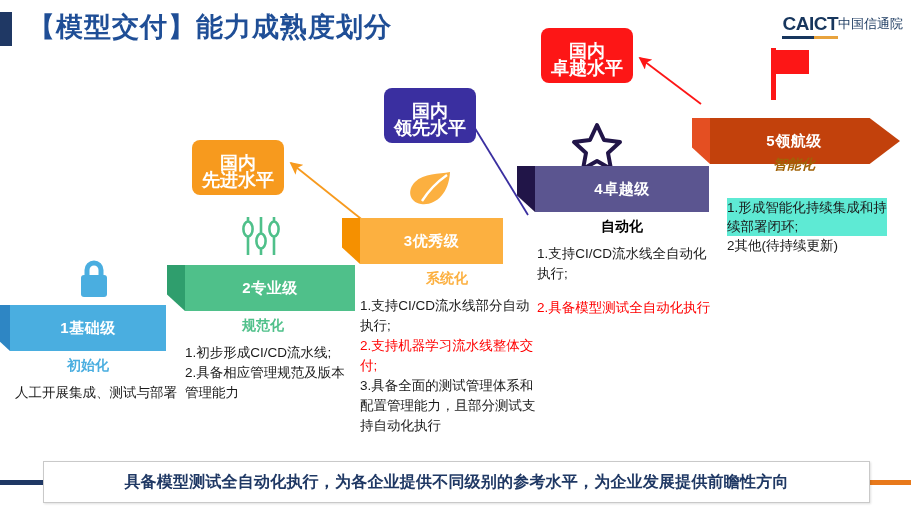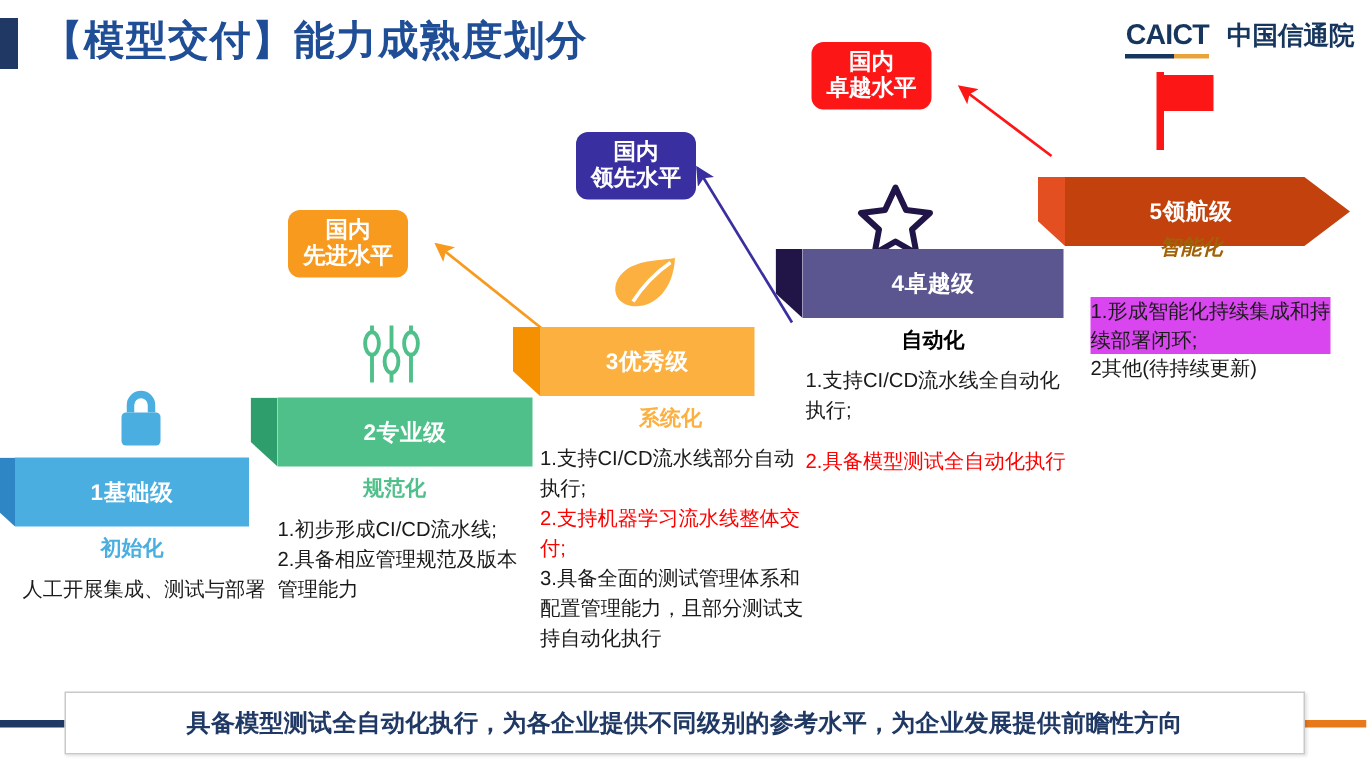--- a/index.html
+++ b/index.html
@@ -19,52 +19,52 @@
   }
   #brand{position:absolute;right:8px;top:14px;display:flex;align-items:flex-start;}
   #brand-caict{
     font-size:19px;font-weight:bold;color:#17365d;letter-spacing:-.5px;
     line-height:20px;position:relative;padding-bottom:5px;
   }
   #brand-caict:after{
     content:"";position:absolute;left:0;bottom:0;width:100%;height:3px;
     background:linear-gradient(to right,#17365d 0 58%,#e8a33d 58% 100%);
   }
-  #brand-cn{font-size:17px;font-weight:bold;color:#17365d;margin-left:12px;line-height:20px;}
+  #brand-cn{font-size:13px;font-weight:normal;color:#17365d;margin-left:0;line-height:20px;}
 
   
   #flag{position:absolute;left:769px;top:48px;width:42px;height:52px;}
 
   
   .step{position:absolute;}
   .band{position:absolute;left:0;top:0;height:46px;display:flex;align-items:center;justify-content:center;}
   .band .band-label{color:#fff;font-size:15px;font-weight:bold;letter-spacing:.5px;z-index:3;position:relative;}
   .side{position:absolute;top:0;width:18px;height:46px;left:-18px;}
   .side i{display:block;width:100%;height:100%;}
   .sub{position:absolute;font-size:14px;font-weight:bold;text-align:center;}
   .desc{position:absolute;font-size:13.5px;color:#1a1a1a;line-height:20px;}
   .desc .hl{color:#ff0000;}
-  .desc .sel{background:#d946ef;}
+  .desc .sel{background:#5eead4;}
 
   
   #step1 .band{width:156px;background:#4aaee0;}
   #step1 .side i{background:#2e86c4;clip-path:polygon(0 0,100% 0,100% 100%,0 64%);}
   #step2 .band{width:170px;background:#4fc08a;}
   #step2 .side i{background:#2f9e6d;clip-path:polygon(0 0,100% 0,100% 100%,0 64%);}
   #step3 .band{width:143px;background:#fcb040;}
   #step3 .side i{background:#f59000;clip-path:polygon(0 0,100% 0,100% 100%,0 64%);}
   #step4 .band{width:174px;background:#5b5590;}
   #step4 .side i{background:#211548;clip-path:polygon(0 0,100% 0,100% 100%,0 64%);}
   #step5 .band{width:190px;background:#c2410c;clip-path:polygon(0 0,84% 0,100% 50%,84% 100%,0 100%);}
   #step5 .side i{background:#e44f22;clip-path:polygon(0 0,100% 0,100% 100%,0 64%);}
 
   
   .callout{
-    position:absolute;border-radius:8px;padding:5px 10px 6px;
-    color:#fff;font-size:15px;font-weight:bold;text-align:center;line-height:17px;
+    position:absolute;border-radius:8px;padding:15px 10px 6px;
+    color:#fff;font-size:18px;font-weight:bold;text-align:center;line-height:17px;
     white-space:pre-line;
   }
   #callout-adv{background:#f79a1e;left:192px;top:140px;}
   #callout-lead{background:#3a2fa0;left:384px;top:88px;}
   #callout-excel{background:#fd1616;left:541px;top:28px;}
 
   
   .topicon{position:absolute;}
 
   

